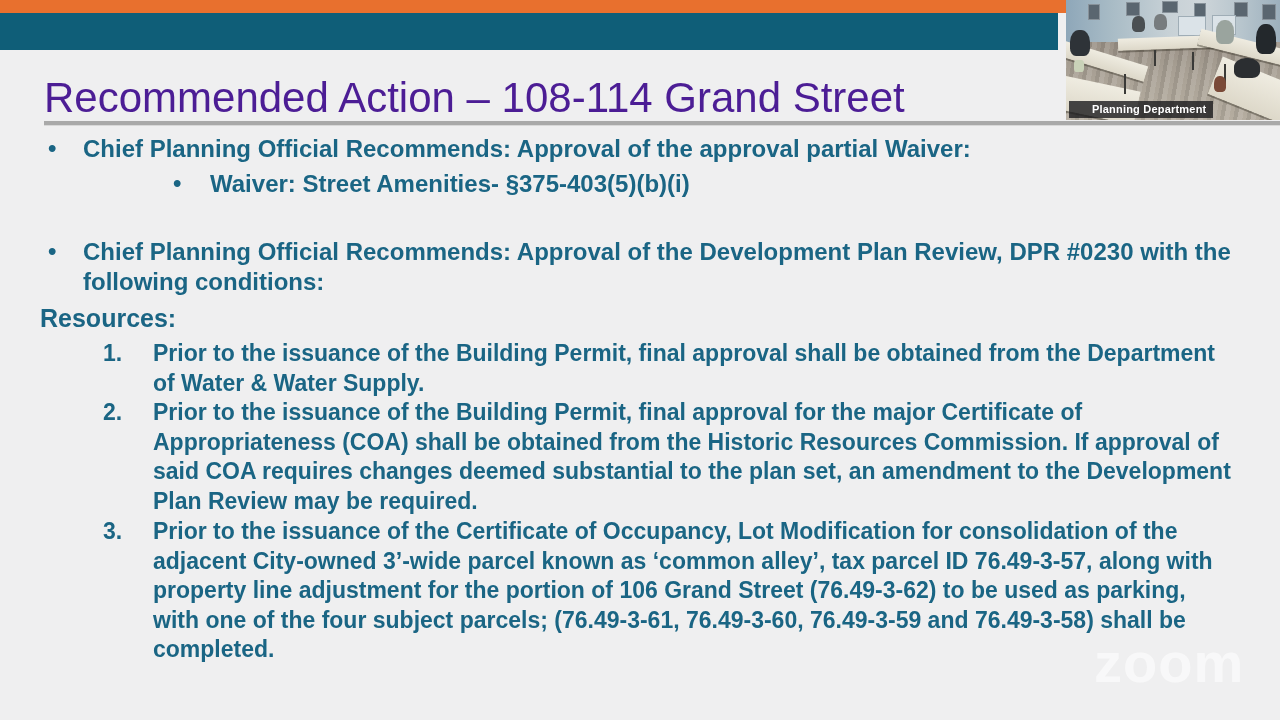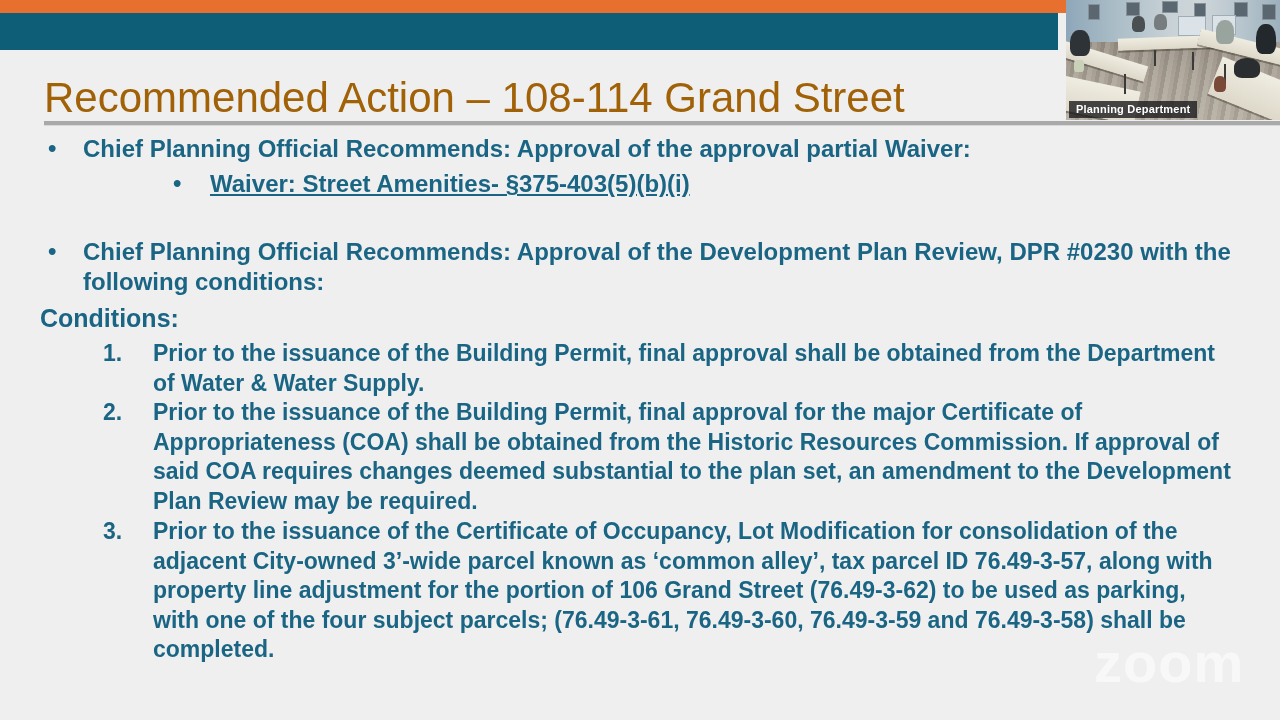--- a/index.html
+++ b/index.html
@@ -11,38 +11,38 @@
   }
   .stage{position:absolute;inset:0;width:1280px;height:720px;}
 
   
   .bar-orange{position:absolute;left:0;top:0;width:1066px;height:13px;background:#e8702e;}
   .bar-teal{position:absolute;left:0;top:13px;width:1058px;height:37px;background:#0f5e78;}
 
   
   .title{
     position:absolute;left:44px;top:74px;margin:0;
-    font-size:42px;font-weight:400;color:#a16207;letter-spacing:0px;
+    font-size:42px;font-weight:400;color:#4c1d95;letter-spacing:0px;
     white-space:nowrap;
   }
   .title-rule{
     position:absolute;left:44px;top:121px;width:1236px;height:4px;
     background:#a9a9a9;border-bottom:1px solid #d8d8d8;
   }
 
   
   .teal-text{color:#1a6584;font-weight:700;}
   .bullet{position:absolute;left:45px;width:1205px;font-size:24px;line-height:30px;}
   .bullet .dot{position:absolute;left:3px;top:-1px;}
   .bullet .btext{display:block;padding-left:38px;}
   .u{text-underline-offset:4px;}
 
   .sub-bullet{position:absolute;left:173px;width:1000px;font-size:24px;line-height:30px;}
   .sub-bullet .dot{position:absolute;left:0;top:-1px;}
-  .sub-bullet .btext{display:block;padding-left:37px;text-decoration:underline;}
+  .sub-bullet .btext{display:block;padding-left:37px;}
 
   .cond-label{position:absolute;left:40px;top:304px;font-size:25px;}
 
   .cond{position:absolute;left:103px;width:1140px;font-size:23px;line-height:29.5px;display:flex;}
   .cond .num{width:50px;flex:0 0 50px;}
   .cond .ctext{flex:1;max-width:1085px;}
 
   
   .video{
     position:absolute;left:1066px;top:0;width:214px;height:120px;overflow:hidden;
@@ -55,21 +55,21 @@
   .v-floor{position:absolute;left:0;top:42px;width:214px;height:78px;
     background:
       repeating-linear-gradient(100deg,rgba(255,255,255,.10) 0 5px,rgba(0,0,0,0) 5px 9px,rgba(0,0,0,.08) 9px 13px),
       linear-gradient(180deg,#9b9287 0%,#aaa296 45%,#b5ada0 100%);}
   .v-table{position:absolute;background:linear-gradient(180deg,#efece1,#ddd8c9);box-shadow:0 2px 0 rgba(60,55,45,.45);}
   .v-leg{position:absolute;background:#3a3a38;}
   .v-person{position:absolute;border-radius:45% 45% 30% 30%;}
   .v-label{
     position:absolute;left:3px;bottom:2px;
     background:rgba(28,28,30,.8);color:#ffffff;
-    font-size:11px;font-weight:700;padding:2px 7px 3px 7px;letter-spacing:.2px;
+    font-size:11px;font-weight:700;padding:2px 7px 3px 23px;letter-spacing:.2px;
     white-space:nowrap;
   }
 
   
   .watermark{
     position:absolute;left:1094px;top:630px;
     font-size:56px;font-weight:700;letter-spacing:1px;
     color:#ffffff;opacity:.6;
   }
 </style>
@@ -92,21 +92,21 @@
   <div class="sub-bullet teal-text" style="top:169px">
     <span class="dot">•</span>
     <span class="btext">Waiver: Street Amenities- §375-403(5)(b)(i)</span>
   </div>
 
   <div class="bullet teal-text" style="top:237px;width:1200px">
     <span class="dot">•</span>
     <span class="btext" style="max-width:1165px"><span>Chief Planning Official Recommends: </span><span class="u">Approval</span><span> of the Development Plan Review, DPR #0230 with the following conditions:</span></span>
   </div>
 
-  <div class="cond-label teal-text">Conditions:</div>
+  <div class="cond-label teal-text">Resources:</div>
 
   <div class="cond teal-text" style="top:339px">
     <span class="num">1.</span>
     <span class="ctext">Prior to the issuance of the Building Permit, final approval shall be obtained from the Department of Water &amp; Water Supply.</span>
   </div>
 
   <div class="cond teal-text" style="top:398px">
     <span class="num">2.</span>
     <span class="ctext">Prior to the issuance of the Building Permit, final approval for the major Certificate of Appropriateness (COA) shall be obtained from the Historic Resources Commission. If approval of said COA requires changes deemed substantial to the plan set, an amendment to the Development Plan Review may be required.</span>
   </div>

